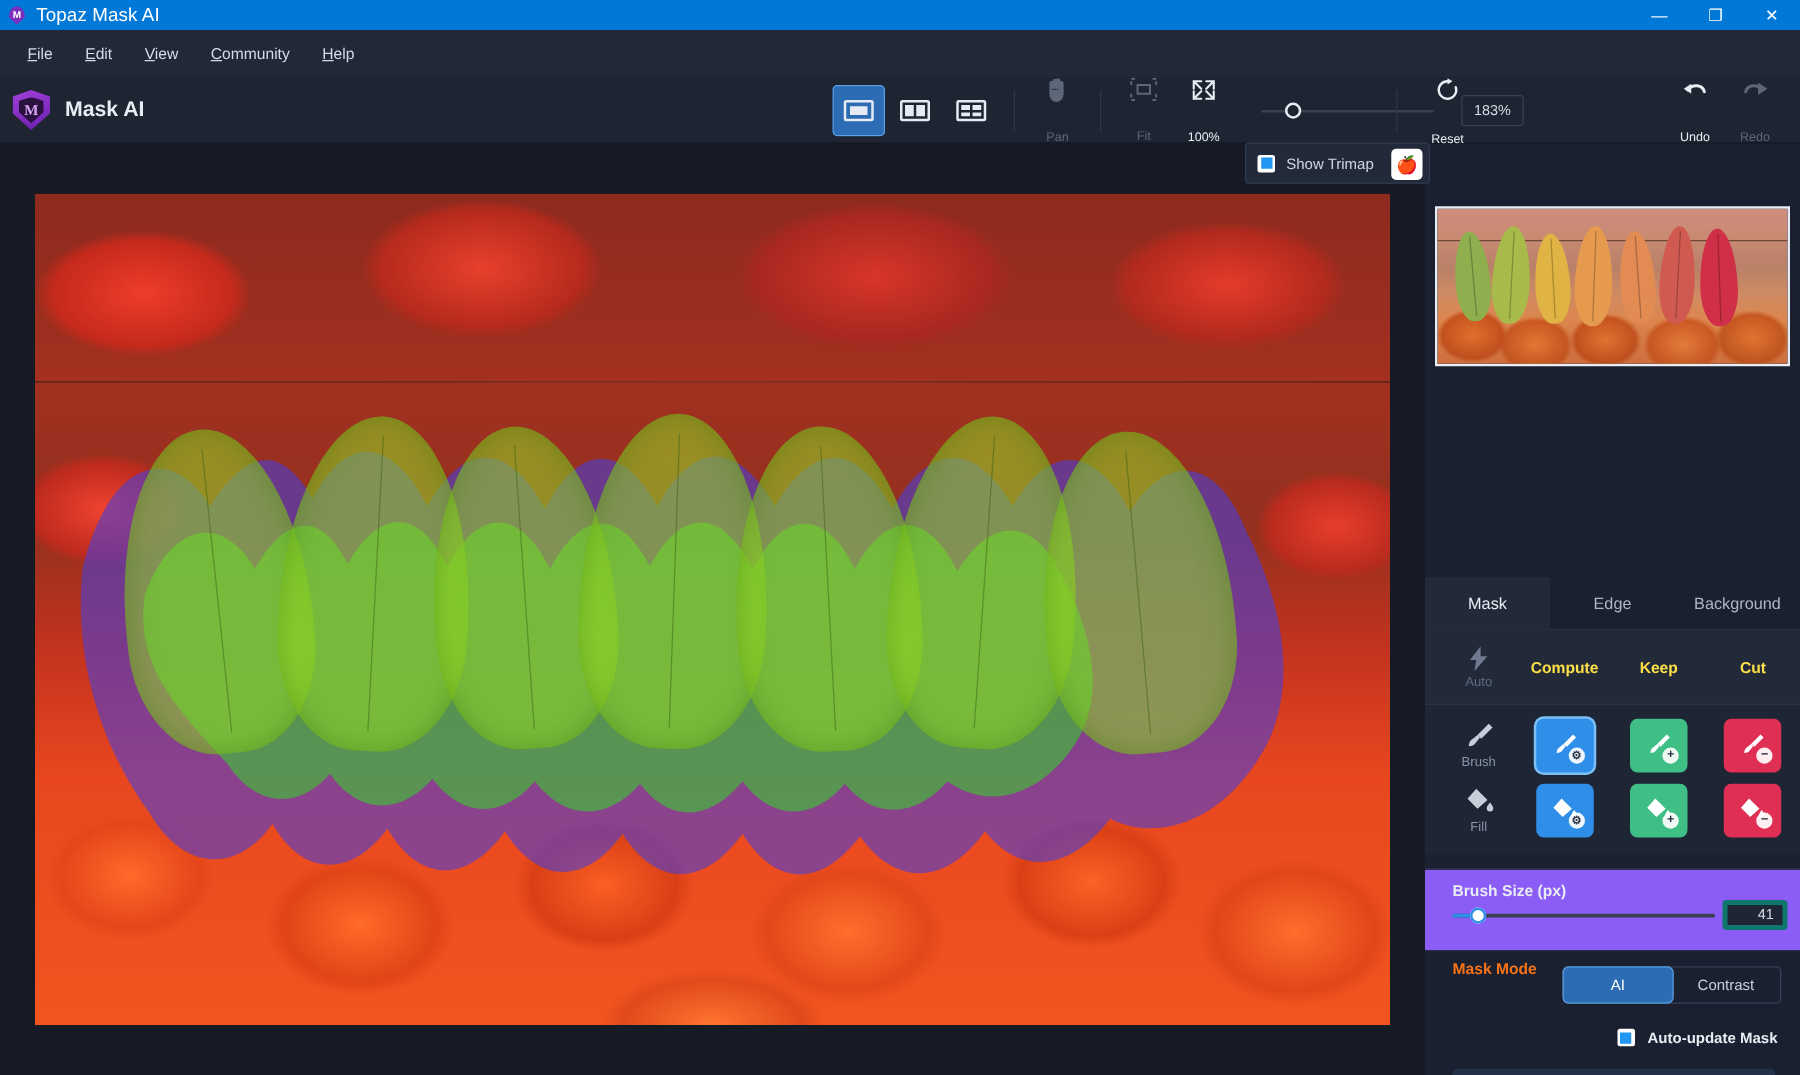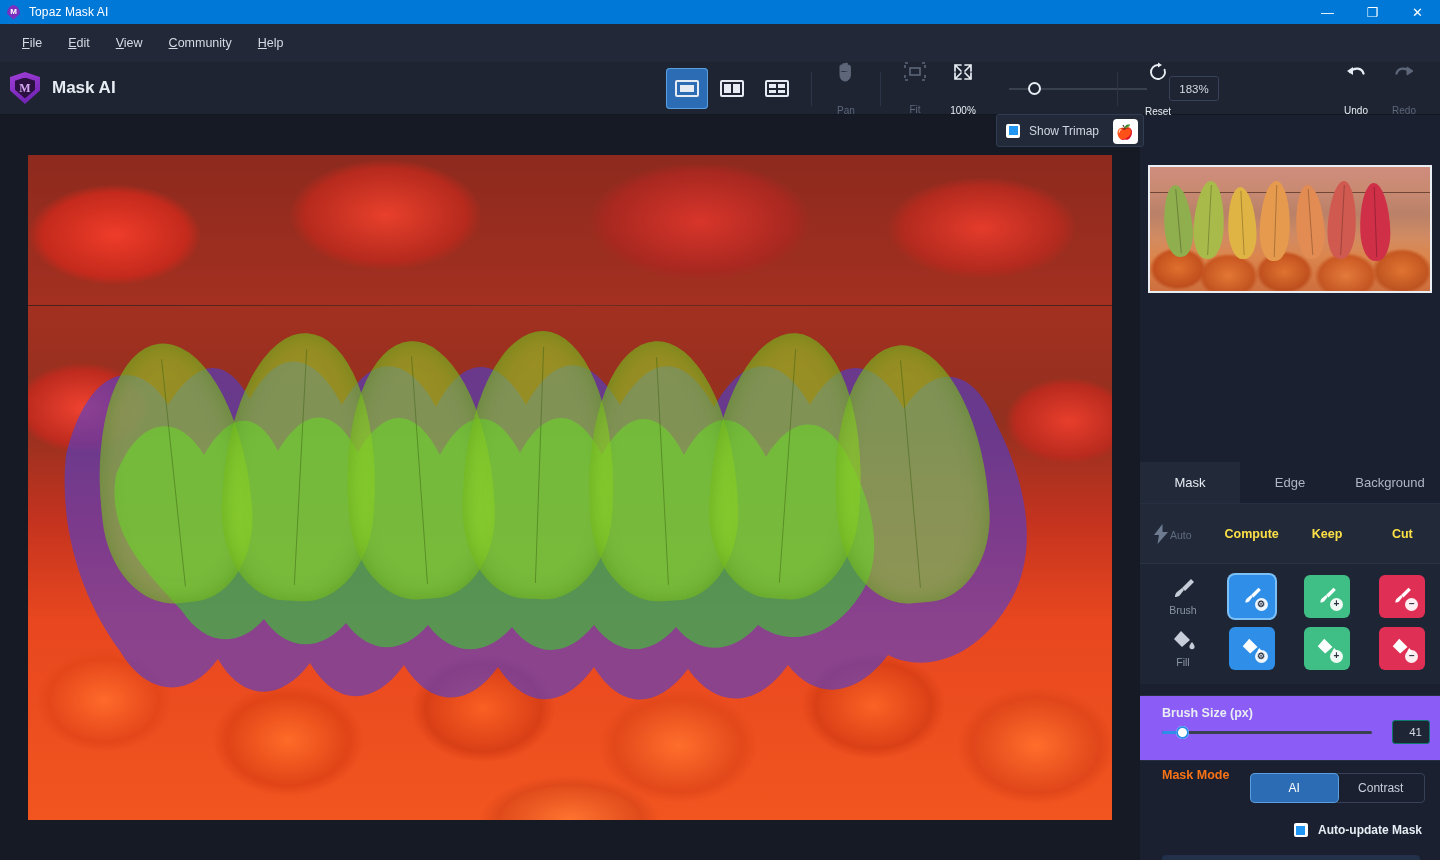--- a/index.html
+++ b/index.html
@@ -17,21 +17,21 @@
     background: #0078d7; display: flex; align-items: center;
   }
   .tb-logo { width: 13px; height: 15px; margin-left: 7px; position: relative; }
   .tb-logo .shield {
     width: 13px; height: 15px; background: #7b2fbe;
     border-radius: 50% 50% 45% 45% / 60% 60% 40% 40%;
     clip-path: polygon(50% 0%, 100% 18%, 100% 62%, 50% 100%, 0% 62%, 0% 18%);
     display: flex; align-items: center; justify-content: center;
     color: #fff; font-size: 8px; font-weight: bold; line-height: 1;
   }
-  .tb-title { color: #fff; font-size: 12px; margin-left: 9px; letter-spacing: .1px; }
+  .tb-title { color: #fff; font-size: 15px; margin-left: 9px; letter-spacing: .1px; }
   .tb-ctrls { position: absolute; right: 0; top: 0; height: 24px; display: flex; }
   .tb-btn {
     width: 45px; height: 24px; display: flex; align-items: center; justify-content: center;
     color: #fff; font-size: 13px; line-height: 1;
   }
 
   
   .menubar {
     position: absolute; top: 24px; left: 0; width: 1440px; height: 38px;
     background: #222838; display: flex; align-items: center; padding-left: 9px;
@@ -176,21 +176,21 @@
 
   .tabs {
     position:absolute; left:0; top:347px; width:300px; height:42px;
     background:#1a2030; border-bottom:1px solid #262f42; display:flex;
   }
   .tab { flex:1; display:flex; align-items:center; justify-content:center; color:#aeb6c6; font-size:13px; }
   .tab.active { background:#222a3a; color:#e8ecf3; }
 
   .modes { position:absolute; left:0; top:389px; width:300px; height:60px; background:#222a3a;
            display:flex; align-items:center; border-bottom:1px solid #2b3446; }
-  .mode-auto { width:62px; display:flex; align-items:center; margin-left:12px; }
+  .mode-auto { width:62px; display:flex; flex-direction:column; align-items:center; margin-left:12px; }
   .mode-auto .lbl { color:#5f6a7e; font-size:10.5px; margin-top:2px; }
   .mode-lbl { flex:1; text-align:center; color:#fde047; font-size:12.5px; font-weight:bold; }
 
   .tools-grid { position:absolute; left:0; top:449px; width:300px; height:120px; background:#1e2534; }
   .tg-row { position:absolute; left:0; width:300px; height:56px; display:flex; align-items:center; }
   .tg-row.r1 { top:4px; } .tg-row.r2 { top:56px; }
   .tg-name { width:62px; display:flex; flex-direction:column; align-items:center; margin-left:12px; }
   .tg-name .lbl { color:#8b95a8; font-size:10.5px; margin-top:2px; }
   .tcell { flex:1; display:flex; align-items:center; justify-content:center; }
   .tbox { width:46px; height:43px; border-radius:6px; display:flex; align-items:center; justify-content:center; position:relative; }
@@ -201,21 +201,21 @@
            font-size:10px; line-height:1; color:#2a3242; font-weight:bold; }
   .badge.gear { font-size:9px; }
 
   .bsize { position:absolute; left:0; top:580px; width:300px; height:66px; background:#8b5cf6;
            border-top:1px solid #262f42; border-bottom:1px solid #262f42; }
   .bsize .t { position:absolute; left:22px; top:10px; color:#e8ecf3; font-size:12.5px; font-weight:bold; }
   .bs-track { position:absolute; left:22px; top:35px; width:210px; height:3px; background:#39414f; border-radius:2px; }
   .bs-fill { position:absolute; left:0; top:0; height:3px; width:20px; background:#2f8fe8; border-radius:2px; }
   .bs-knob { position:absolute; left:14px; top:-5px; width:13px; height:13px; border-radius:50%;
              background:#fff; box-shadow:0 0 0 2px #2f8fe8 inset; }
-  .bs-val { position:absolute; right:10px; top:24px; width:38px; height:24px; border:1px solid #0f766e;
+  .bs-val { position:absolute; right:10px; top:24px; width:52px; height:24px; border:4px solid #0f766e;
             border-radius:3px; display:flex; align-items:center; justify-content:flex-end;
             padding-right:7px; color:#d6dae4; font-size:11.5px; background:#1e2534; }
 
   .mmode { position:absolute; left:0; top:646px; width:300px; height:62px; background:#1a2030; }
   .mmode .t { position:absolute; left:22px; top:7px; color:#f97316; font-size:12.5px; font-weight:bold; }
   .seg { position:absolute; left:110px; top:12px; width:175px; height:30px; border:1px solid #374158; border-radius:4px; display:flex; }
   .seg div { flex:1; display:flex; align-items:center; justify-content:center; font-size:12px; color:#c9d0dc; }
   .seg div.on { background:#2b6cb5; color:#fff; border-radius:4px; box-shadow: 0 0 0 1px #5a9fe0; }
 
   .aupd { position:absolute; right:18px; top:708px; display:flex; align-items:center; }

